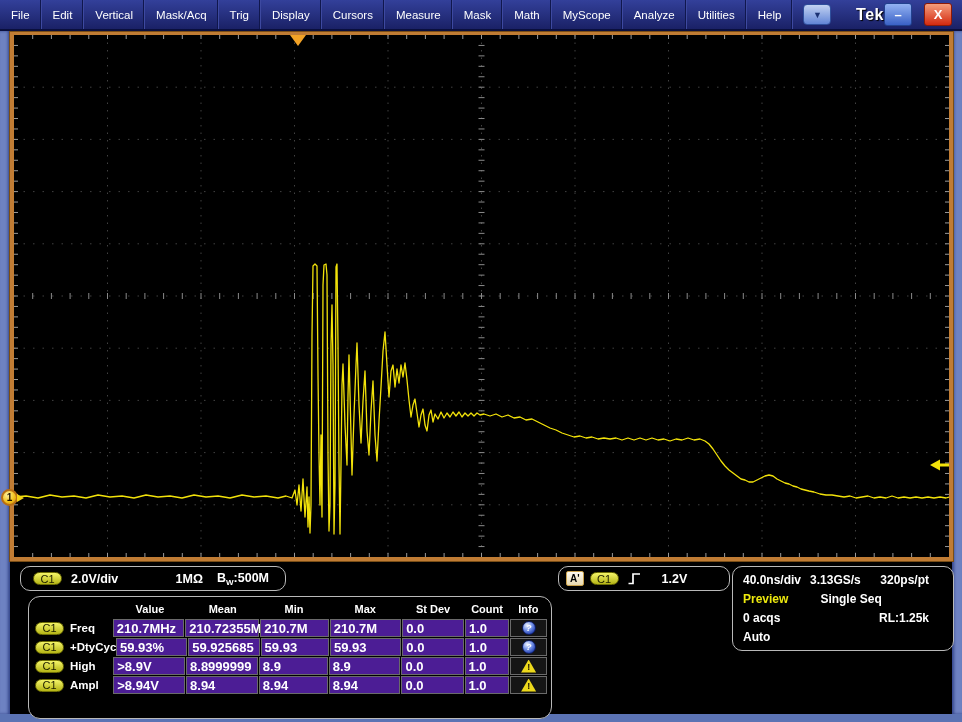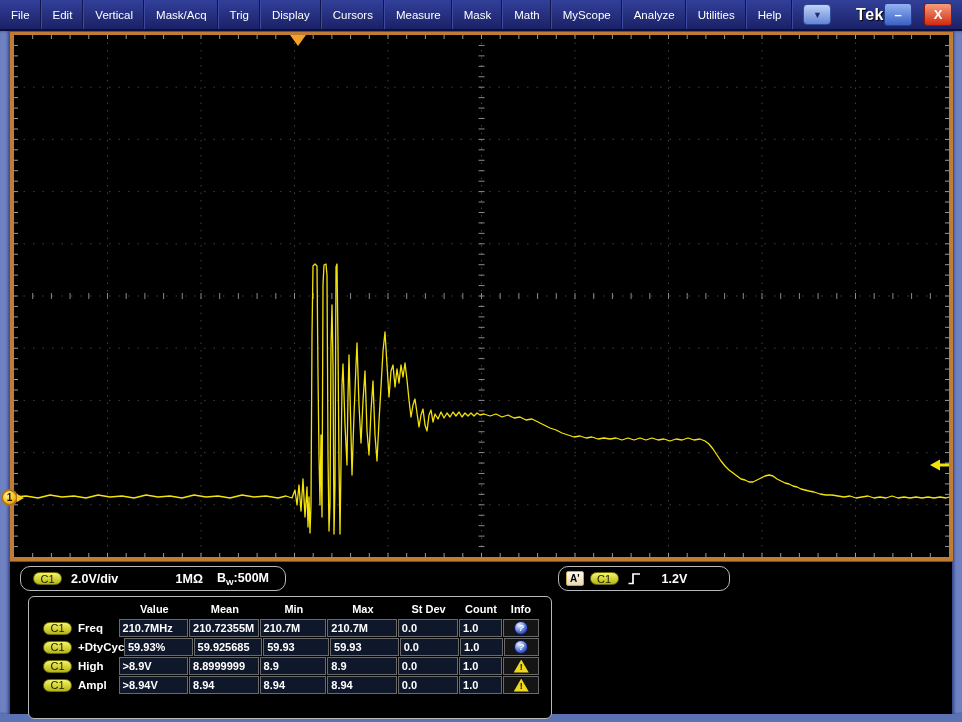--- a/index.html
+++ b/index.html
@@ -53,28 +53,28 @@
   .badge-c1{min-width:29px;height:13px;border-radius:7px;padding:0 3px;
          background:linear-gradient(#f4f468,#b5b516);border:1px solid #6f6f06;
          color:#222200;font-size:11px;font-weight:normal;display:inline-flex;align-items:center;justify-content:center;}
   .badge-a{height:15px;padding:0 3px;background:linear-gradient(#fefaf0,#e8d9b0);
          border:1px solid #caa24c;border-radius:2px;color:#000;font-size:10px;font-weight:bold;
          display:inline-flex;align-items:center;}
   .sub{font-size:8px;vertical-align:-3px;}
   .sp{flex:1;}
 
   
-  .p-meas{left:28px;top:596px;width:524px;height:123px;border-radius:6px;
-          display:block;padding:2px 12px;}
+  .p-meas{left:28px;top:596px;width:524px;height:123px;border-radius:12px;
+          display:block;padding:2px 4px;}
   .trow,.thead{display:flex;align-items:center;}
   .thead{height:19px;}
   .trow{height:18px;margin-top:1px;}
   .hc{font-size:11px;font-weight:bold;color:#fff;text-align:center;}
   .lc{width:82px;display:flex;align-items:center;gap:6px;padding-left:2px;font-size:11.5px;}
-  .vc{height:18px;border:1px solid #6a6a6a;background:#0f172a;color:#fff;font-size:11px;
+  .vc{height:18px;border:1px solid #6a6a6a;background:#4c1d95;color:#fff;font-size:13px;
       font-weight:bold;padding:0 3px;display:flex;align-items:center;margin-left:1px;}
   .w-v{width:74px}.w-m{width:74px}.w-mi{width:71px}.w-ma{width:74px}.w-sd{width:64px}.w-c{width:46px}
   .w-i{width:38px;margin-left:1px;display:flex;align-items:center;justify-content:center;height:18px;
        border:1px solid #6a6a6a;background:#151515;}
   .icon-q{width:14px;height:14px;border-radius:50%;
        background:radial-gradient(circle at 35% 28%,#eef3ff,#7a97e8 40%,#2240b2 80%,#101f70);
        border:1px solid #0d1b60;color:#fff;font-size:9px;font-weight:bold;font-style:italic;
        display:flex;align-items:center;justify-content:center;}
   .icon-w{position:relative;width:15px;height:13px;}
   .icon-w .tri{position:absolute;inset:0;background:#ecd81c;
@@ -451,20 +451,38 @@
 
   <div class="panel p-trig">
     <span class="badge-a">A'</span>
     <span class="badge-c1" style="margin-left:6px">C1</span>
     <svg width="15" height="15" style="margin-left:8px" viewBox="0 0 15 15">
       <path d="M1.5 12.5 H6 V3 H13" fill="none" stroke="#fff" stroke-width="1.7"></path>
     </svg>
     <span style="margin-left:20px">1.2V</span>
   </div>
 
+  <div class="panel p-horiz">
+    <div class="hrow">
+      <span>40.0ns/div</span>
+      <span style="margin-left:9px">3.13GS/s</span>
+      <span style="margin-left:auto;margin-right:14px">320ps/pt</span>
+    </div>
+    <div class="hrow">
+      <span class="yellow">Preview</span>
+      <span style="margin-left:32px">Single Seq</span>
+    </div>
+    <div class="hrow">
+      <span>0 acqs</span>
+      <span style="margin-left:auto;margin-right:14px">RL:1.25k</span>
+    </div>
+    <div class="hrow">
+      <span>Auto</span>
+    </div>
+  </div>
 
   <div class="panel p-meas">
     <div class="thead">
       <div class="lc"></div>
       <div class="hc w-v">Value</div>
       <div class="hc w-m">Mean</div>
       <div class="hc w-mi">Min</div>
       <div class="hc w-ma">Max</div>
       <div class="hc w-sd">St Dev</div>
       <div class="hc w-c">Count</div>

